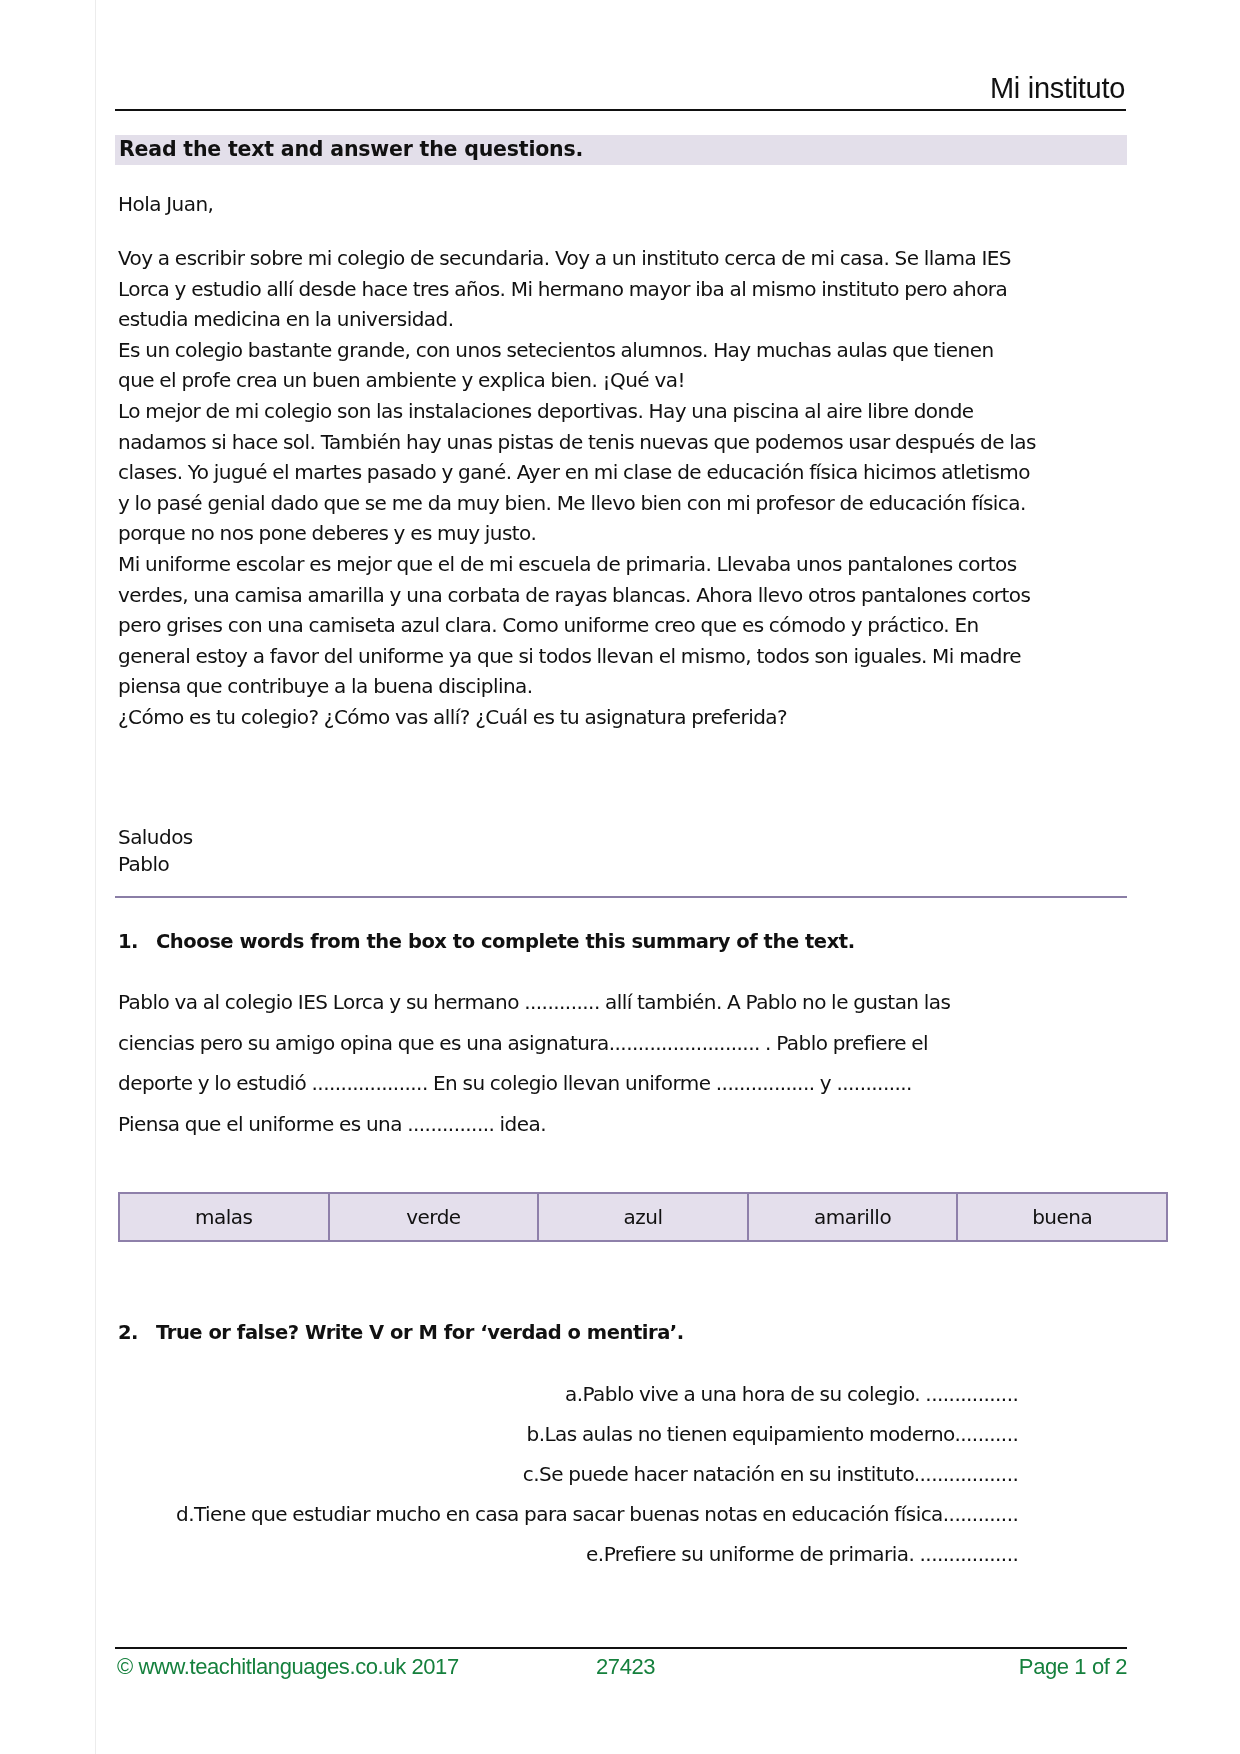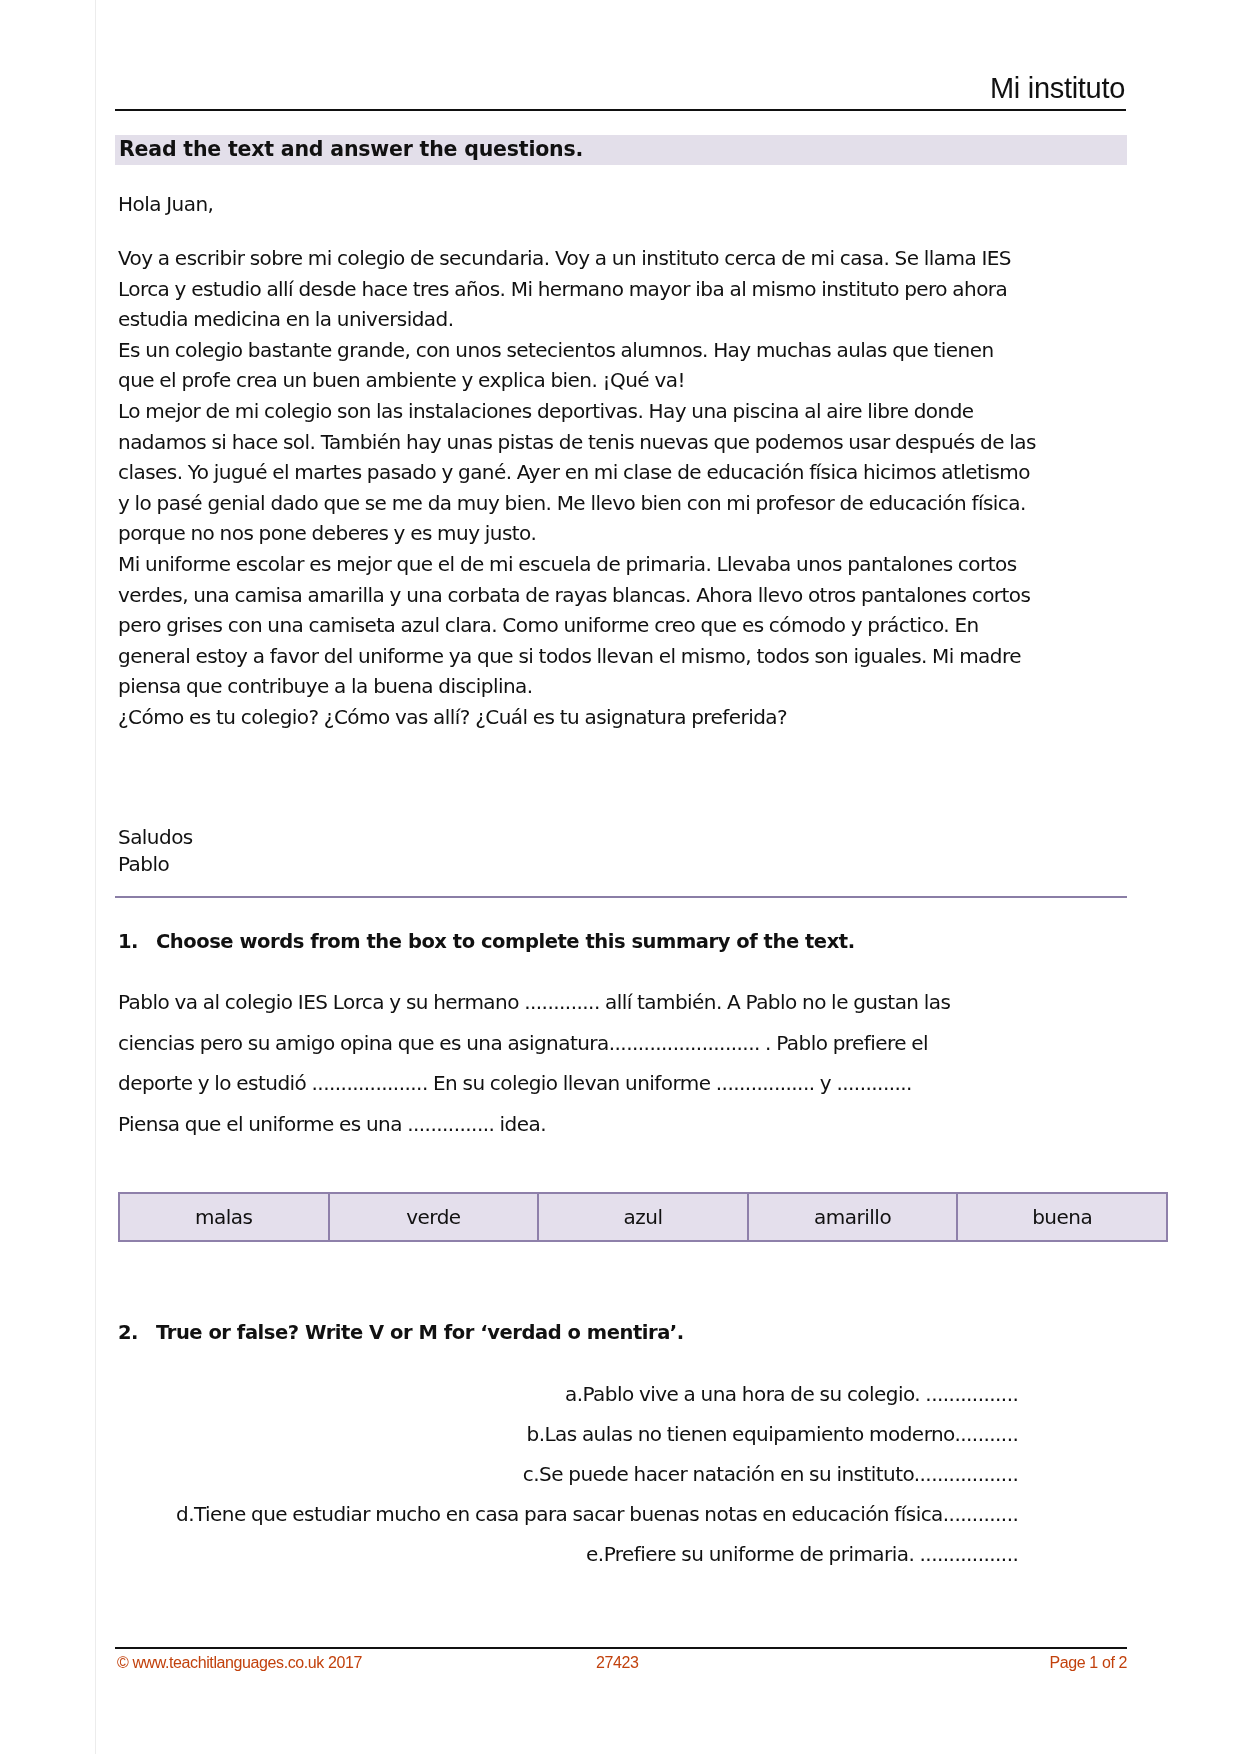--- a/index.html
+++ b/index.html
@@ -70,21 +70,21 @@
     .tf-list {
       position: absolute; left: 156px; top: 1374px; line-height: 40px; margin: 0; padding: 0; list-style: none;
     }
     .tf-list li { white-space: nowrap; text-align: right; }
     .tf-letter { display: inline-block; width: 38px; }
     .footer-rule {
       position: absolute; left: 115px; top: 1647px; width: 1012px; height: 2px; background: #111;
     }
     .footer {
       position: absolute; top: 1654px;
-      font-family: "Liberation Sans", sans-serif; font-size: 16px; color: #c2410c; letter-spacing: -0.4px;
+      font-family: "Liberation Sans", sans-serif; font-size: 22px; color: #15803d; letter-spacing: -0.4px;
       white-space: nowrap;
     }
     .footer-left { left: 117px; }
     .footer-center { left: 596px; }
     .footer-right { right: 113px; }
   </style>
 </head>
 <body>
 
 <div class="margin-line"></div>

